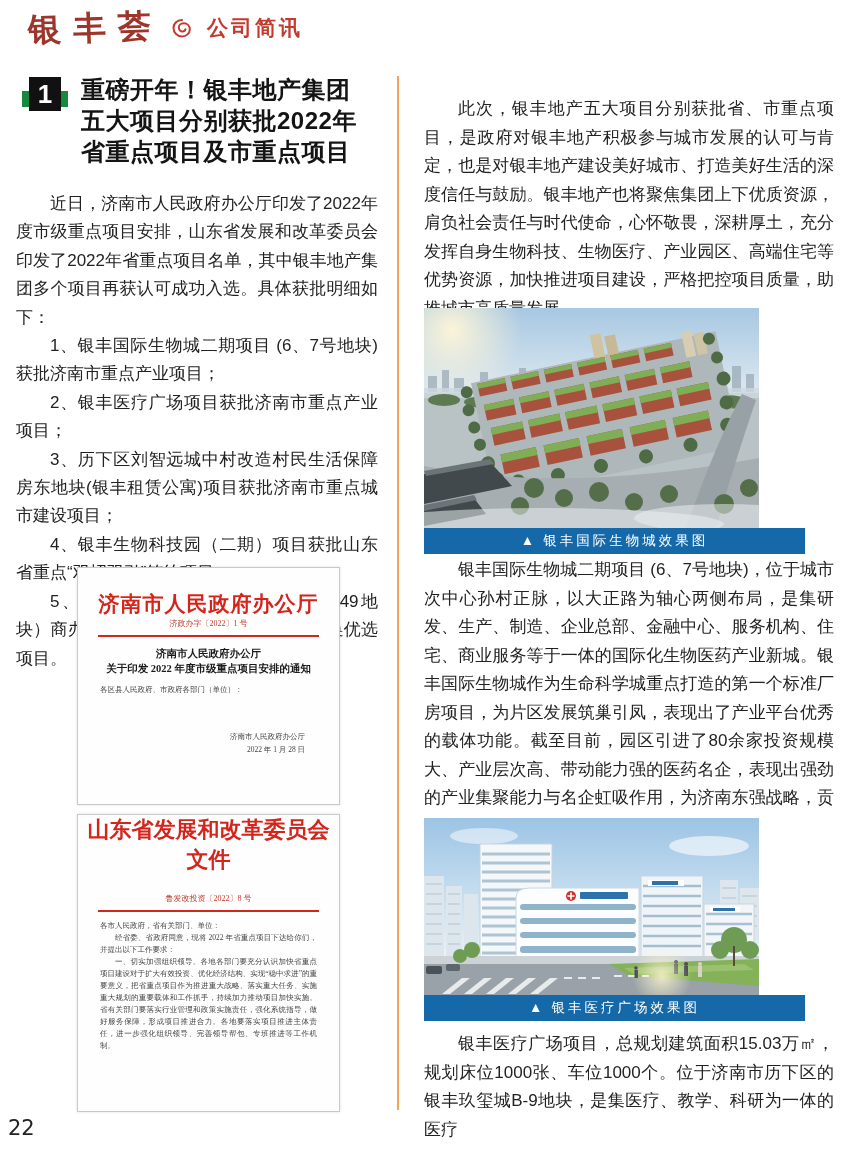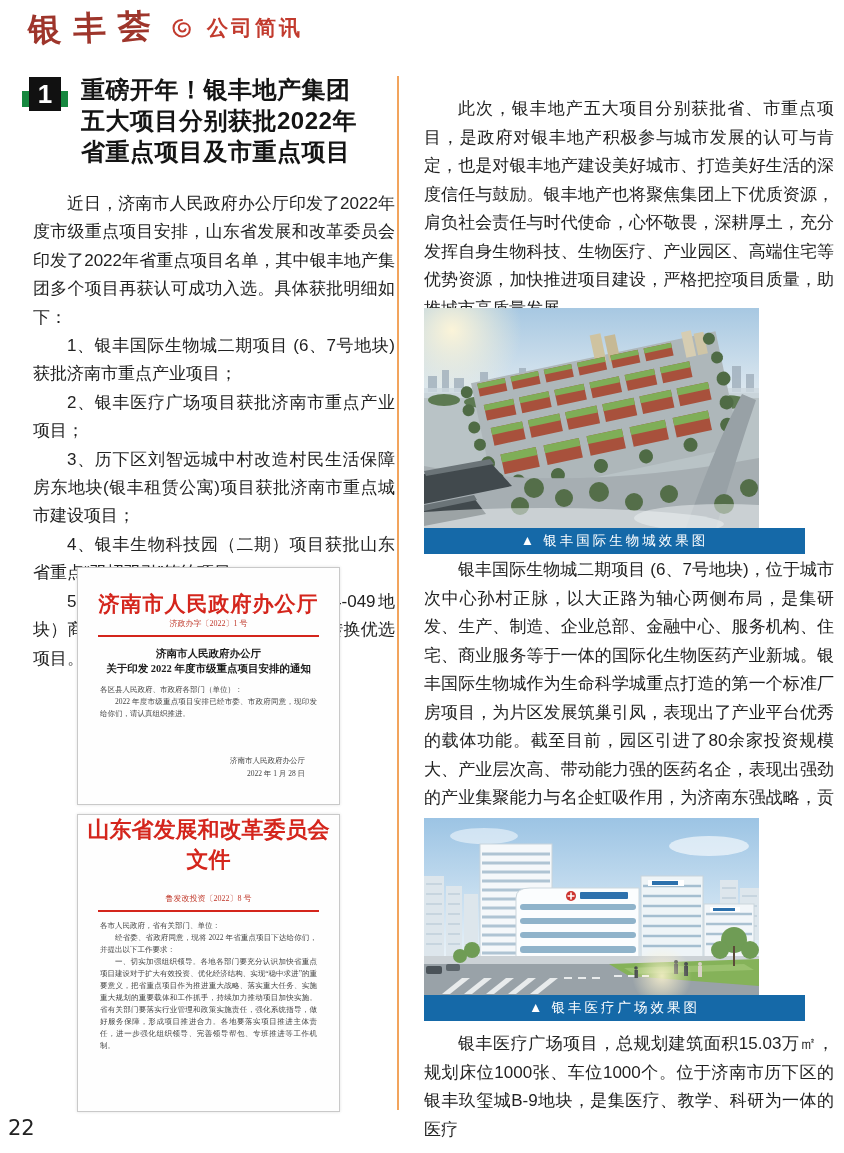--- a/index.html
+++ b/index.html
@@ -26,21 +26,21 @@
   .badge-accent { position:absolute; width:7px; height:16px; background:#16883f; top:14px; }
   .badge-accent.left { left:0; }
   .badge-accent.right { right:0; }
   .badge-num {
     position:absolute; left:7px; top:0; width:32px; height:34px; background:#111;
     color:#fff; font-weight:bold; font-size:26px; display:flex; align-items:center; justify-content:center;
   }
   .article-title { font-size:24px; font-weight:bold; color:#141414; line-height:31px; letter-spacing:0.5px; }
 
   
-  .left-body { position:absolute; left:33px; top:190px; width:362px; }
+  .left-body { position:absolute; left:16px; top:190px; width:362px; }
   .body-p {
     font-size:17px; line-height:28.4px; color:#222; text-align:justify; text-indent:2em;
   }
   .right-p { position:absolute; left:424px; width:410px; font-size:17px; line-height:28.5px;
     color:#222; text-align:justify; text-indent:2em; }
   .right-p1 { top:62px;margin-top:33px; }
   .right-p2 { top:556px; }
   .right-p3 { top:1030px; }
 
   
@@ -118,21 +118,20 @@
   <div class="doc doc1">
     <div class="doc-header">济南市人民政府办公厅</div>
     <div class="doc-number">济政办字〔2022〕1 号</div>
     <div class="doc-rule"></div>
     <div class="doc-title">
       <span>济南市人民政府办公厅</span><br>
       <span>关于印发 2022 年度市级重点项目安排的通知</span>
     </div>
     <div class="doc-body">
       <p class="sal">各区县人民政府、市政府各部门（单位）：</p>
-      <p class="ind">2022 年度市级重点项目安排已经市委、市政府同意，现印发给你们，请认真组织推进。</p>
     </div>
     <div class="doc-sign">
       <div>济南市人民政府办公厅</div>
       <div>2022 年 1 月 28 日</div>
     </div>
   </div>
 
   <div class="doc doc2">
     <div class="doc-header">山东省发展和改革委员会文件</div>
     <div class="doc-number">鲁发改投资〔2022〕8 号</div>

